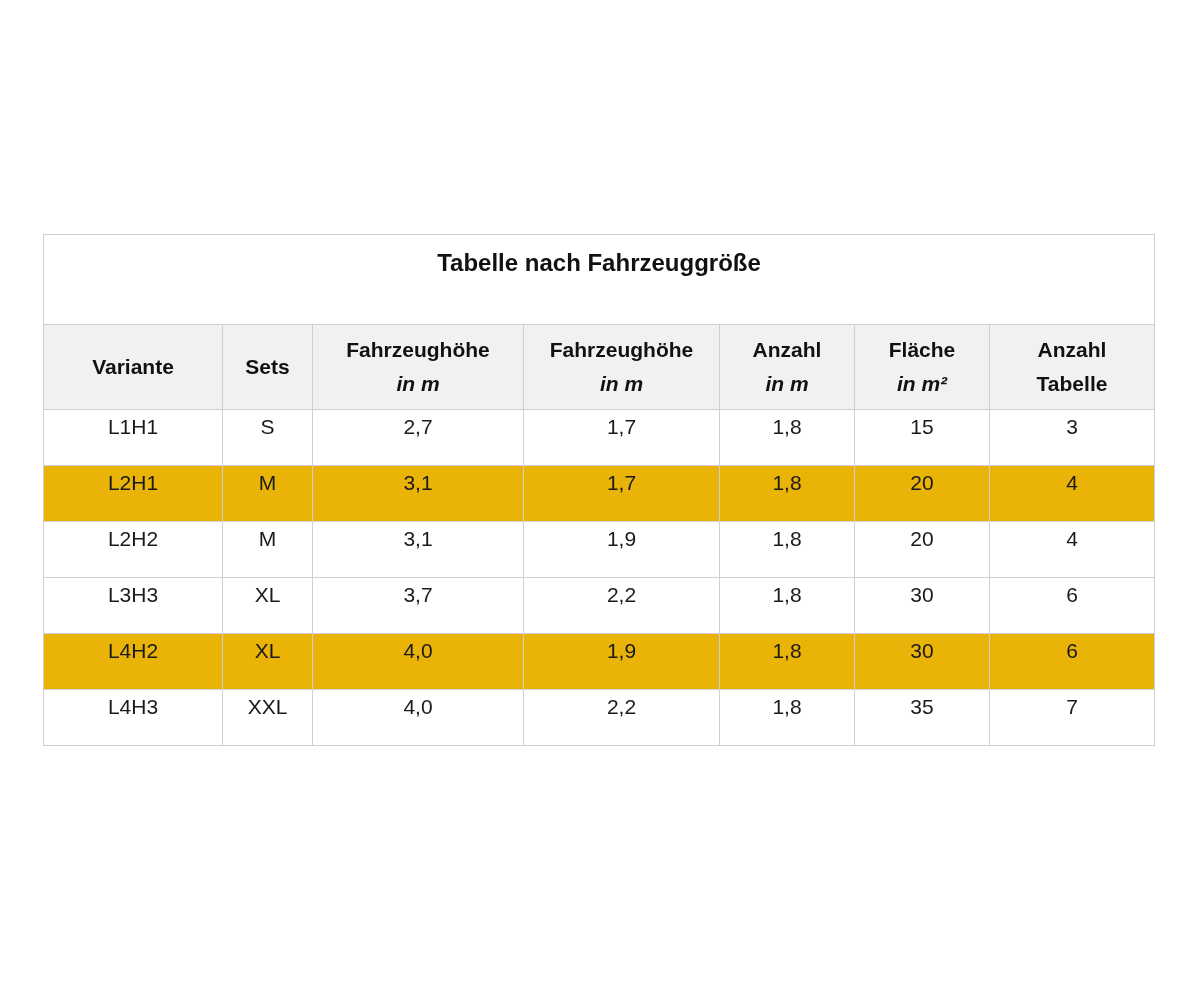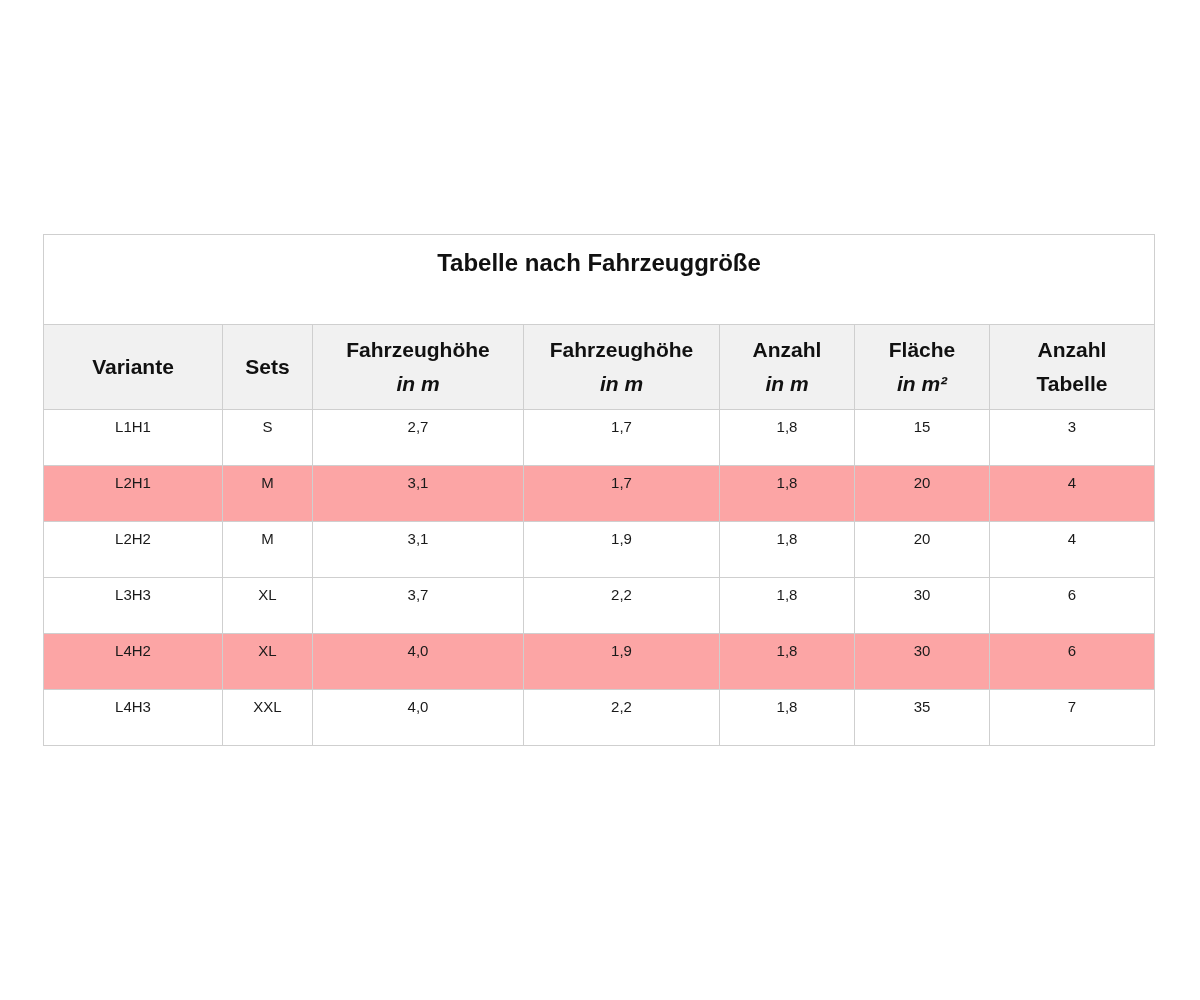--- a/index.html
+++ b/index.html
@@ -48,28 +48,28 @@
     }
     .head-cell .unit {
       display: block;
       font-style: italic;
     }
     .head-cell .label {
       display: block;
     }
     .data-cell {
       height: 51px;
-      font-size: 15px;
+      font-size: 21px;
       vertical-align: top;
       padding-top: 4px !important;
       color: #1a1a1a;
       line-height: 26px;
       margin-top: 40px;
     }
-    tr.even .data-cell { background: #fca5a5; }
+    tr.even .data-cell { background: #eab308; }
     tr.odd .data-cell { background: #ffffff; }
   </style>
 </head>
 <body>
 
 <table class="size-table">
   <colgroup>
     <col style="width:179px">
     <col style="width:90px">
     <col style="width:211px">

